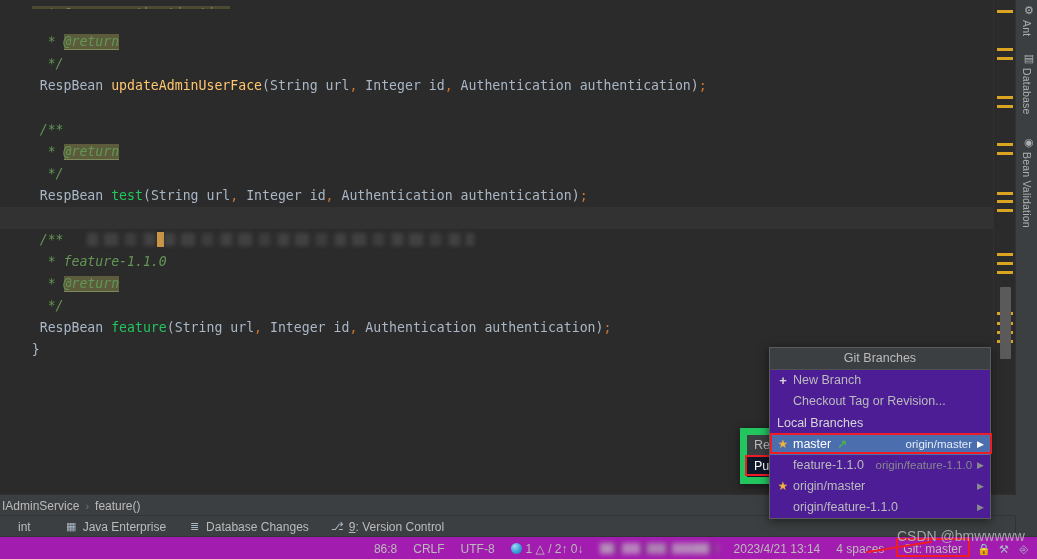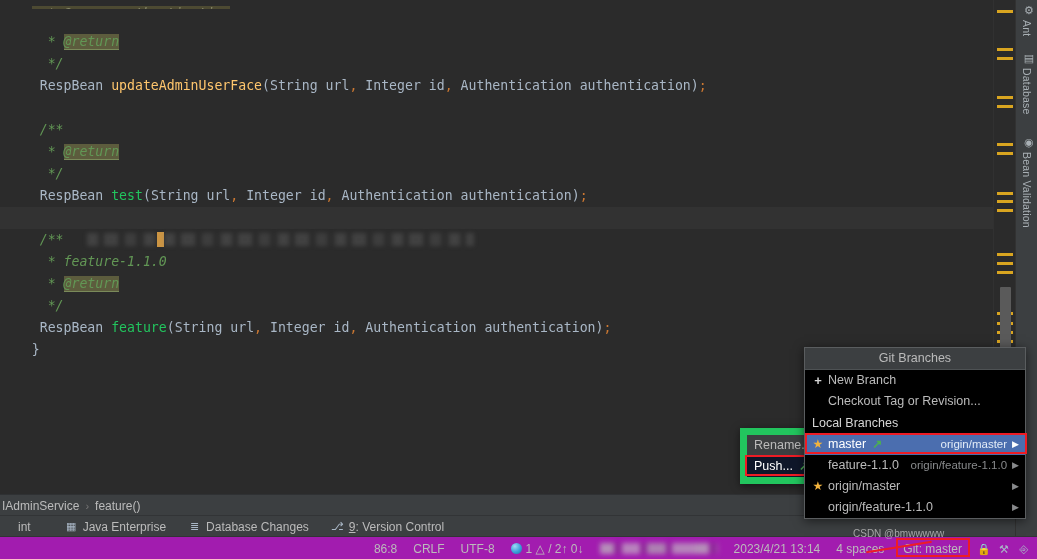--- a/index.html
+++ b/index.html
@@ -127,22 +127,22 @@
   #git-status .redbox{
     position:absolute;left:-4px;top:-3px;width:74px;height:19px;
     border:2px solid #ee1c25;box-sizing:border-box;pointer-events:none;
   }
   .sb-ico{
     display:inline-block;width:14px;height:14px;margin-right:6px;
     color:#a9b7c6;font-size:11px;line-height:14px;text-align:center;
   }
   
   #git-popup{
-    position:absolute;left:804px;top:347px;width:222px;
-    background:#000000;border:1px solid #5a5d5f;
+    position:absolute;left:769px;top:347px;width:222px;
+    background:#4c1d95;border:1px solid #5a5d5f;
     box-shadow:0 2px 10px rgba(0,0,0,.55);
     font-size:12.5px;color:#bbbbbb;
     box-sizing:border-box;
   }
   #git-popup-title{
     height:21px;line-height:21px;text-align:center;
     color:#bbbbbb;font-size:12.5px;background:#3c3f41;
     border-bottom:1px solid #4e5254;
   }
   .gp-row{
@@ -180,22 +180,22 @@
     height:21px;line-height:21px;padding:0 7px;white-space:nowrap;
     display:flex;align-items:center;color:#bbbbbb;
   }
   .sm-row.sel{background:#0f172a;color:#ffffff;}
   #push-redbox{
     position:absolute;left:-2px;top:20px;width:79px;height:21px;
     border:2px solid #ee1c25;box-sizing:border-box;pointer-events:none;
   }
   
   #watermark{
-    position:absolute;left:853px;top:528px;
-    color:#b9b9b9;font-size:10px;opacity:.85;
+    position:absolute;left:897px;top:528px;
+    color:#b9b9b9;font-size:14px;opacity:.85;
     pointer-events:none;white-space:nowrap;
     font-family:"Liberation Sans",sans-serif;
   }
   #wm-line{
     position:absolute;left:866px;top:546px;width:66px;height:2px;
     background:#ee1c25;pointer-events:none;transform:rotate(-9deg);
   }
 </style>
 </head>
 <body>

